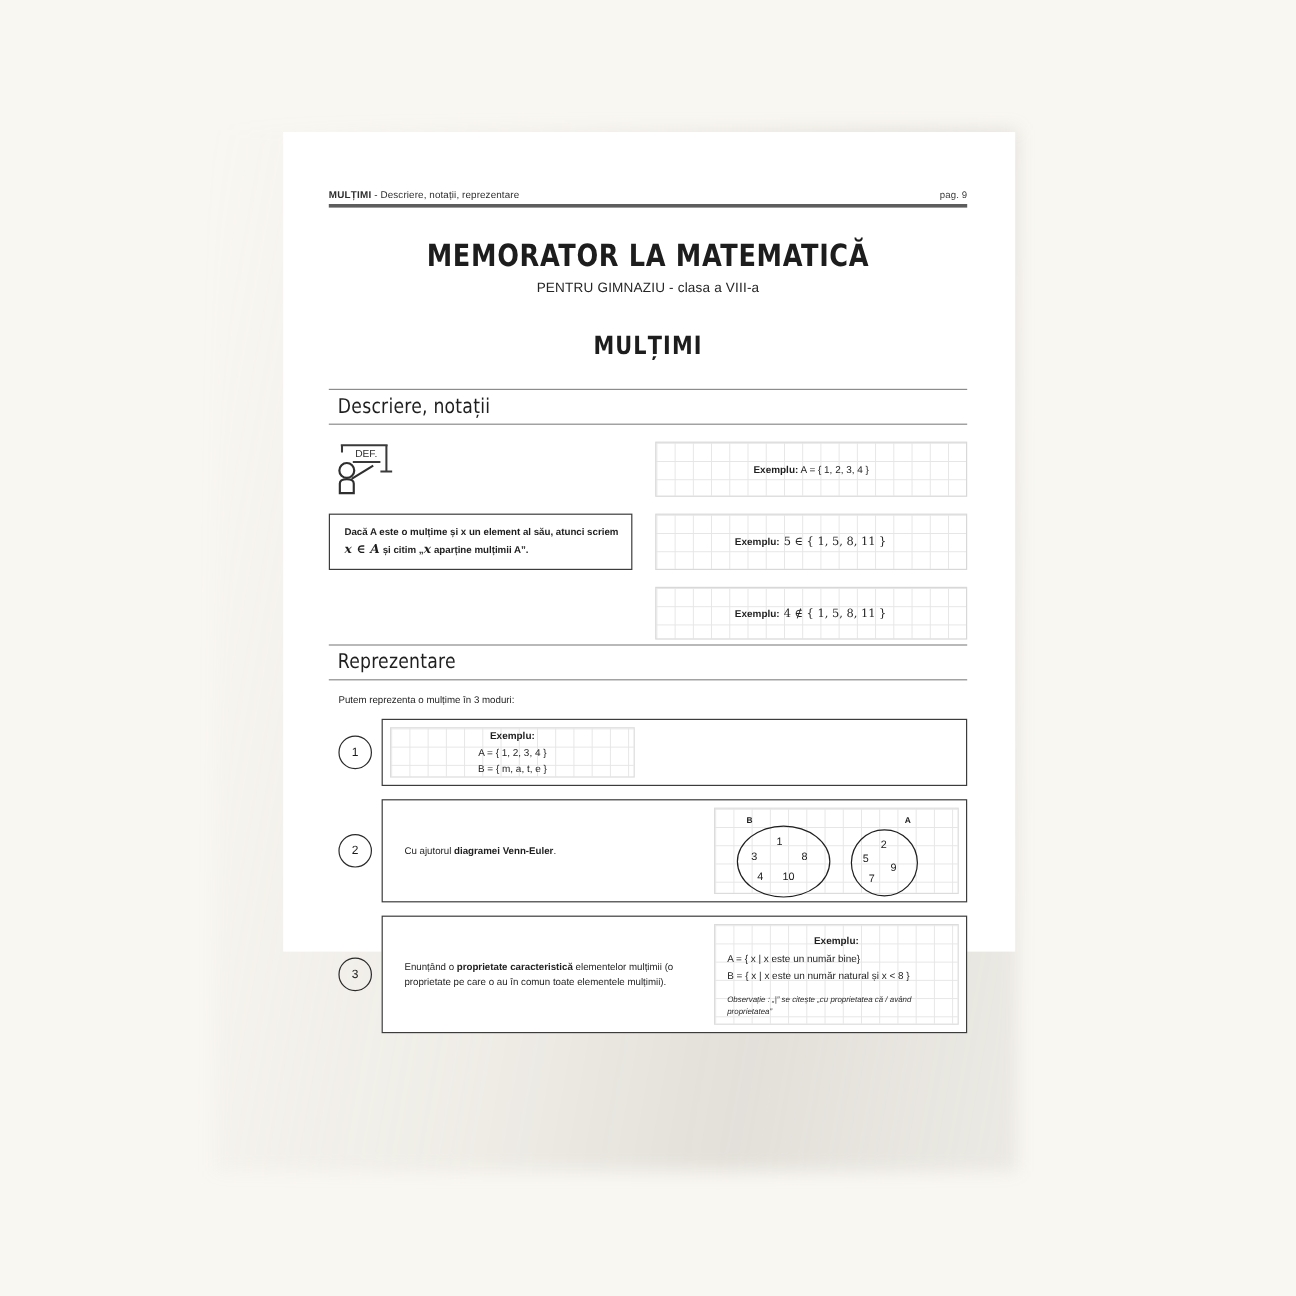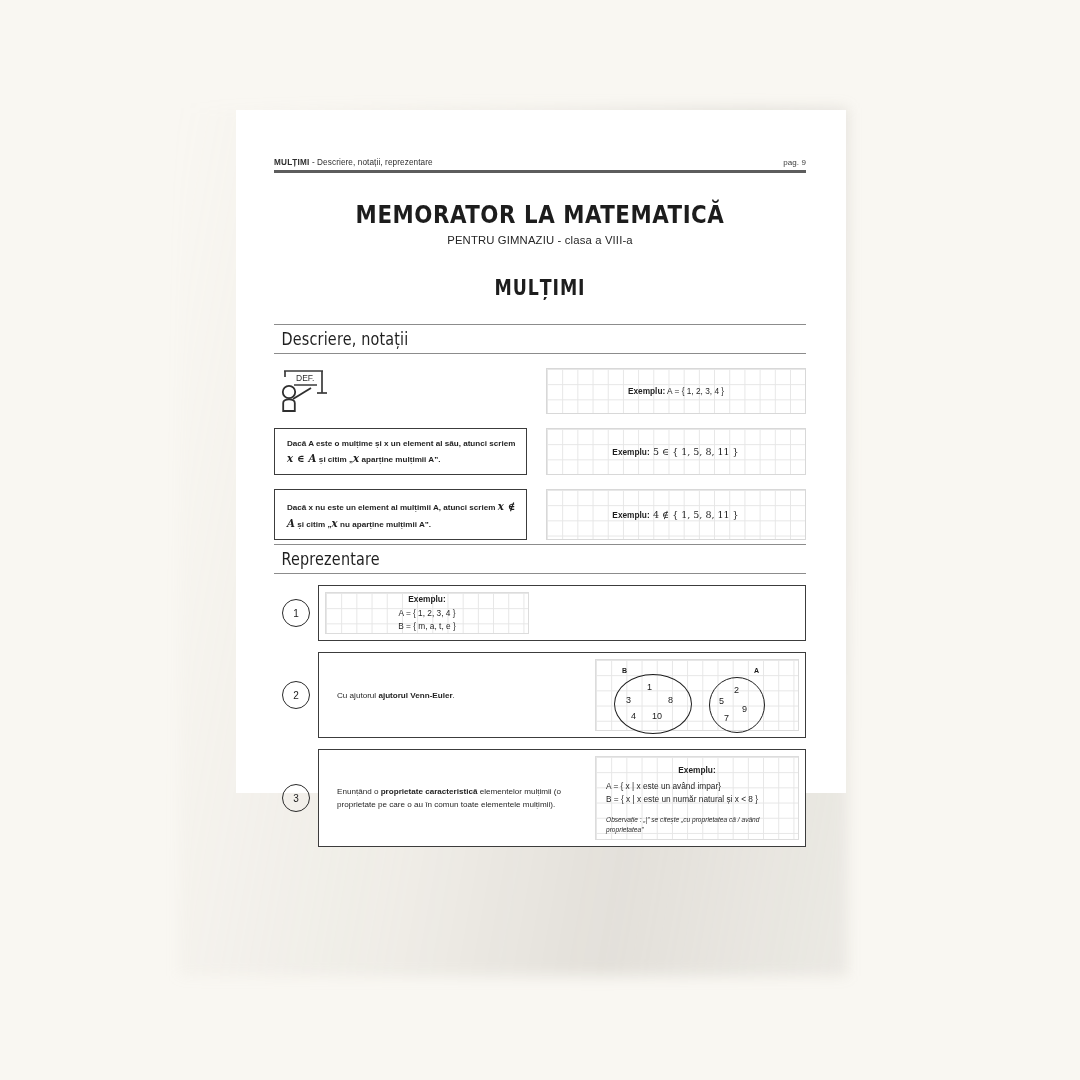--- a/index.html
+++ b/index.html
@@ -337,37 +337,33 @@
             <span>Dacă A este o mulțime și x un element al său, atunci scriem </span><span class="mth">x ∈ A</span><span> și citim „</span><span class="mth">x</span><span> aparține mulțimii A”.</span>
           </div>
         </div>
         <div class="def-spacer"></div>
         <div class="def-ex graph">
           <span><b>Exemplu:</b> <span class="ex-sym">5 ∈ { 1, 5, 8, 11 }</span></span>
         </div>
       </div>
 
       <div class="def-row">
-        <div class="def-left boxed">
-          <div class="def-text">
-            <span>Dacă x nu este un element al mulțimii A, atunci scriem </span><span class="mth">x ∉ A</span><span> și citim „</span><span class="mth">x</span><span> nu aparține mulțimii A”.</span>
-          </div>
-        </div>
         <div class="def-spacer"></div>
         <div class="def-ex graph">
           <span><b>Exemplu:</b> <span class="ex-sym">4 ∉  { 1, 5, 8, 11 }</span></span>
         </div>
       </div>
     </div>
 
     <div class="section" style="">
       <div class="section-rule-top"></div>
       <div class="section-name">Reprezentare</div>
       <div class="section-rule-bot"></div>
 
+      <div class="intro-line">Putem reprezenta o mulțime în 3 moduri:</div>
 
       <div class="rep-row">
         <div class="rep-num">
           <div class="circle-num">1</div>
         </div>
         <div class="rep-box" style="height:56px">
           <div class="rep-ex graph">
             <div class="rep1-ex-inner">
               <span class="ttl">Exemplu:</span>
               <span>A = { 1, 2, 3, 4 }</span>
@@ -376,21 +372,21 @@
           </div>
         </div>
       </div>
 
       <div class="rep-row">
         <div class="rep-num">
           <div class="circle-num">2</div>
         </div>
         <div class="rep-box" style="height:86px">
           <div class="rep-desc">
-            <span><span>Cu ajutorul </span><b>ajutorul Venn-Euler</b><span>.</span></span>
+            <span><span>Cu ajutorul </span><b>diagramei Venn-Euler</b><span>.</span></span>
           </div>
           <div class="rep-ex graph">
             <div class="venn-stage" id="venn-stage">
                 <div class="venn-label" style="left: 26px; top: 7px;">B</div>
                 <div class="venn-el" style="left: 18px; top: 14px; width: 76px; height: 58px;"></div>
                 <div class="venn-item" style="left: 51px; top: 22px;">1</div>
                 <div class="venn-item" style="left: 30px; top: 35px;">3</div>
                 <div class="venn-item" style="left: 72px; top: 35px;">8</div>
                 <div class="venn-item" style="left: 35px; top: 51px;">4</div>
                 <div class="venn-item" style="left: 56px; top: 51px;">10</div>
@@ -409,21 +405,21 @@
         <div class="rep-num">
           <div class="circle-num">3</div>
         </div>
         <div class="rep-box" style="height:98px">
           <div class="rep-desc">
             <span><span>Enunțând o </span><b>proprietate caracteristică</b><span> elementelor mulțimii (o proprietate pe care o au în comun toate elementele mulțimii).</span></span>
           </div>
           <div class="rep-ex graph">
             <div class="rep3-ex-inner">
               <span class="ttl">Exemplu:</span>
-              <div>A = { x | x este un având impar}</div>
+              <div>A = { x | x este un număr bine}</div>
               <div>B = { x | x este un număr natural și x &lt; 8 }</div>
               <div class="obs">Observație : „|” se citește „cu proprietatea că / având proprietatea”</div>
             </div>
           </div>
         </div>
       </div>
     </div>
 
   </div>
 </div>

